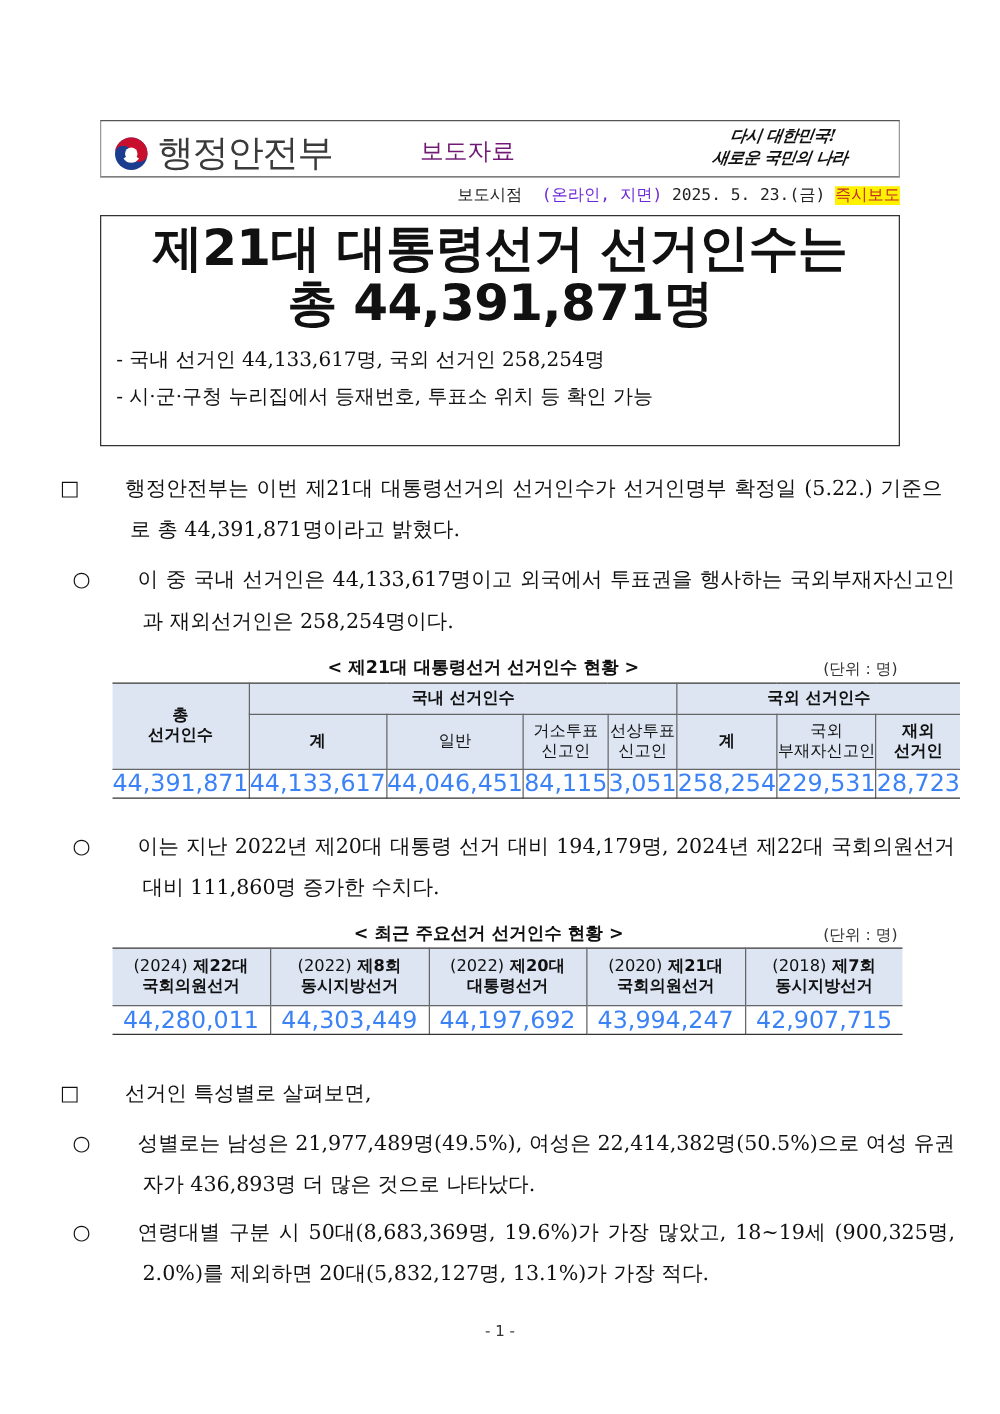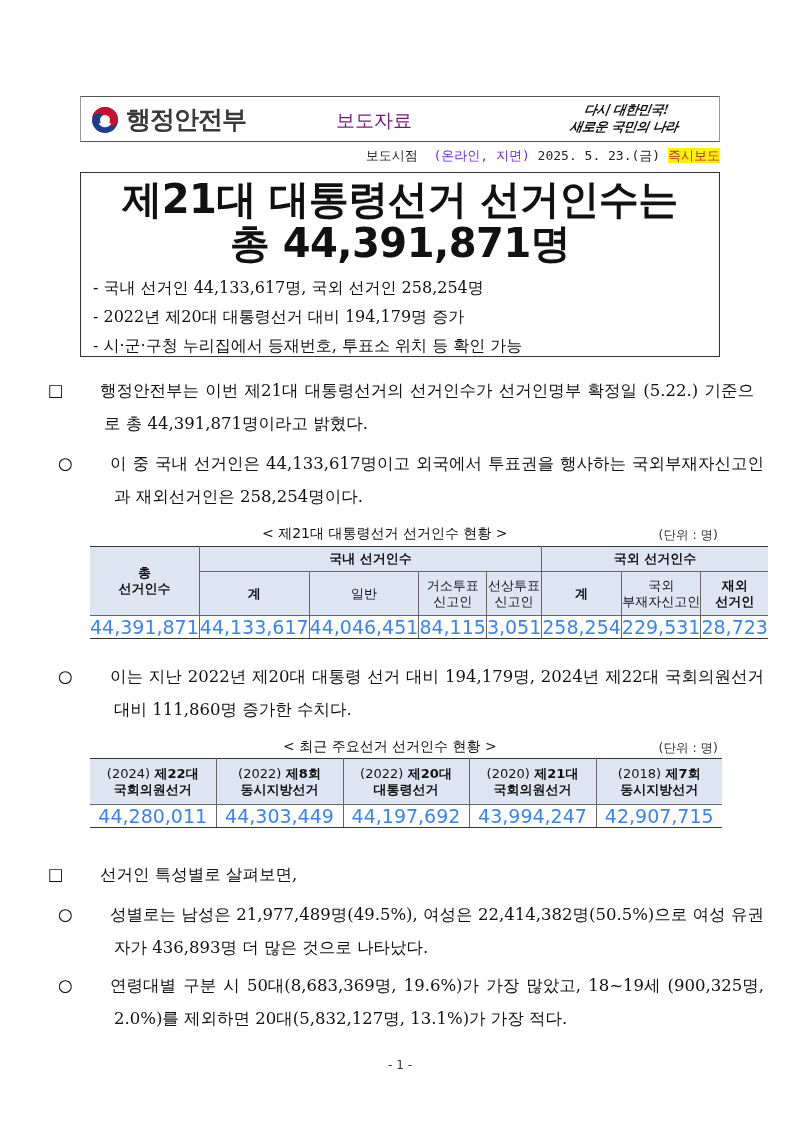--- a/index.html
+++ b/index.html
@@ -6,21 +6,21 @@
   body { width: 800px; height: 1131px; position: relative; overflow: hidden;
          font-family: "DejaVu Serif", "Liberation Serif", serif; color: #111; }
 
   
   .header-box { position: absolute; left: 80px; top: 96px; width: 640px; height: 46px;
                 border-top: 1.5px solid #555; border-bottom: 1.5px solid #555;
                 border-left: 1px solid #999; border-right: 1px solid #999; box-sizing: border-box; }
   .logo { position: absolute; left: 10px; top: 6px; display: flex; align-items: center; }
   .logo-mark { width: 28px; height: 28px; border-radius: 50%; position: relative; overflow: hidden;
                background: #fff; }
-  .logo-text { font-family: "DejaVu Sans", sans-serif; font-size: 25px; font-weight: bold;
+  .logo-text { font-family: "DejaVu Sans", sans-serif; font-size: 29px; font-weight: normal;
                color: #3a3a3a; margin-left: 7px; letter-spacing: -1px; }
   .doc-type { position: absolute; left: 255px; top: 11px; font-family: Liberation Mono, monospace;
               font-size: 19px; color: #701a75; }
   .slogan { position: absolute; right: 40px; top: 4px; font-family: "DejaVu Serif", serif;
             font-style: italic; font-weight: bold; font-size: 13px; line-height: 17px;
             color: #111; transform: skew(-8deg); text-align: center; letter-spacing: -0.5px; }
 
   .release-line { position: absolute; right: 80px; top: 147px; font-family: "DejaVu Sans Mono", monospace;
                   font-size: 13px; color: #222; white-space: nowrap; }
   .release-line .red { color: #6d28d9; }
@@ -35,21 +35,21 @@
   .sub-list li { font-family: "DejaVu Serif", serif; font-size: 16px; line-height: 29px; color: #111; }
 
   
   .para { position: absolute; left: 76px; width: 650px; font-size: 16.5px; line-height: 33px;
           text-align: justify; }
   .para .marker { display: inline-block; width: 24px; }
   .indent2 { padding-left: 38px; text-indent: -28px; }
   .indent1 { padding-left: 28px; text-indent: -28px; }
 
   
-  .tcap { position: absolute; font-family: "DejaVu Sans", sans-serif; font-weight: normal;
+  .tcap { position: absolute; font-family: "DejaVu Sans", sans-serif; font-weight: bold;
           font-size: 14px; color: #111; }
   .unit { position: absolute; right: 82px; font-family: "DejaVu Sans", sans-serif; font-size: 12.5px; color: #333; }
   table.grid { position: absolute; border-collapse: collapse; font-family: "DejaVu Sans", sans-serif; }
   table.grid th, table.grid td { border: 1px solid #666; text-align: center; padding: 0; }
   table.grid th { background: #dde5f3; font-weight: bold; font-size: 13px; line-height: 16px; color: #111; }
   table.grid td { font-size: 19px; height: 22px; color: #3b82f6; }
   table.grid th .light { font-weight: normal; }
   table.grid tr:first-child th { border-top: 1.5px solid #333; }
   table.grid tr:last-child td { border-bottom: 1.5px solid #333; }
   table.grid th:first-child, table.grid td:first-child { border-left: none; }
@@ -87,21 +87,20 @@
   <span class="hl">즉시보도</span>
 </div>
 
 <div class="title-box">
   <div class="title">
     <div>제21대 대통령선거 선거인수는</div>
     <div>총 44,391,871명</div>
   </div>
   <ul class="sub-list">
     <li>- 국내 선거인 44,133,617명, 국외 선거인 258,254명</li>
-    <li>- 2022년 제20대 대통령선거 대비 194,179명 증가</li>
     <li>- 시·군·구청 누리집에서 등재번호, 투표소 위치 등 확인 가능</li>
   </ul>
 </div>
 
 <div class="para indent1" style="top:374px;">
   <span class="marker">□</span><span>행정안전부는 이번 제21대 대통령선거의 선거인수가 선거인명부 확정일 (5.22.) 기준으로 총 44,391,871명이라고 밝혔다.</span>
 </div>
 
 <div class="para indent2" style="top:447px;">
   <span class="marker">○</span><span>이 중 국내 선거인은 44,133,617명이고 외국에서 투표권을 행사하는 국외부재자신고인과 재외선거인은 258,254명이다.</span>

